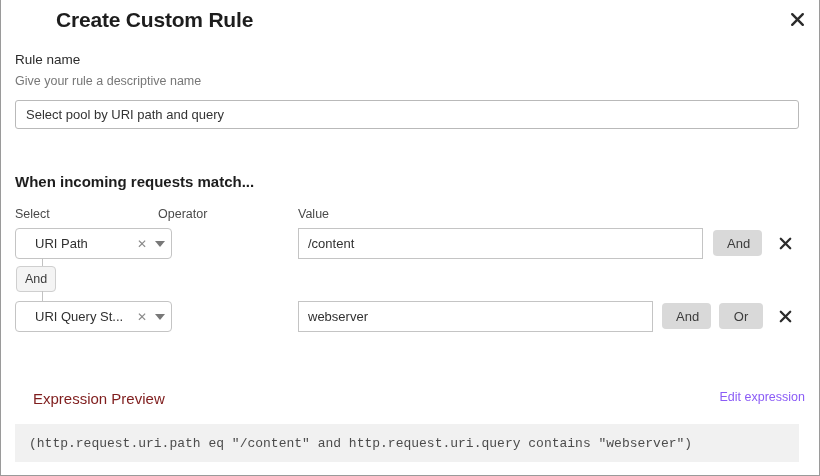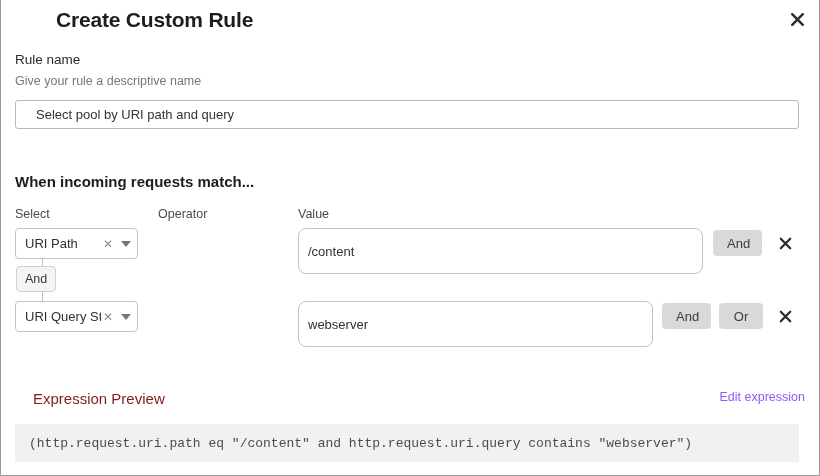--- a/index.html
+++ b/index.html
@@ -69,21 +69,21 @@
     top: 100px;
     width: 784px;
     height: 29px;
     box-sizing: border-box;
     border: 1px solid #b9b9b9;
     border-radius: 3px;
     background: #ffffff;
     font-family: "Liberation Sans", sans-serif;
     font-size: 13px;
     color: #333333;
-    padding: 0 20px;
+    padding: 0 10px;
     outline: none;
   }
 
   
   #match-heading {
     position: absolute;
     left: 14px;
     top: 173px;
     font-size: 15px;
     font-weight: bold;
@@ -110,21 +110,21 @@
     position: absolute;
     height: 31px;
     box-sizing: border-box;
     border: 1px solid #c4c4c4;
     border-radius: 4px;
     background: #ffffff;
     display: flex;
     align-items: center;
     cursor: pointer;
   }
-  .field-select    { left: 14px;  width: 123px; }
+  .field-select    { left: 14px;  width: 157px; padding-left: 10px; }
   .operator-select { left: 157px; width: 131px; }
 
   .select-text {
     flex: 1 1 auto;
     font-size: 13px;
     color: #303030;
     padding-left: 9px;
     white-space: nowrap;
     overflow: hidden;
   }
@@ -148,24 +148,24 @@
     display: block;
     width: 0; height: 0;
     border-left: 5px solid transparent;
     border-right: 5px solid transparent;
     border-top: 6px solid #787878;
   }
 
   .value-input {
     position: absolute;
     left: 297px;
-    height: 46px;
+    height: 31px;
     box-sizing: border-box;
     border: 1px solid #c4c4c4;
-    border-radius: 8px;
+    border-radius: 0;
     background: #ffffff;
     font-family: "Liberation Sans", sans-serif;
     font-size: 13px;
     color: #303030;
     padding: 0 9px;
     outline: none;
   }
   #value-input-1 { width: 405px; }
   #value-input-2 { width: 355px; }
 

